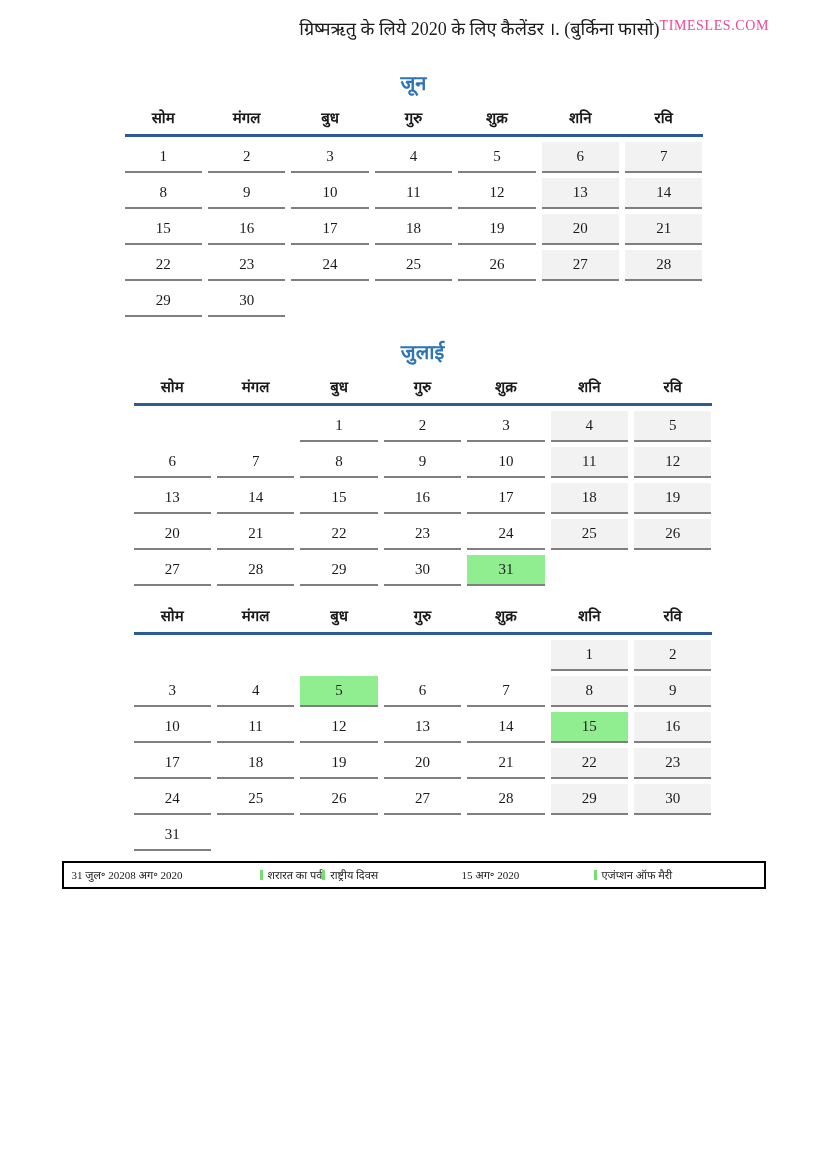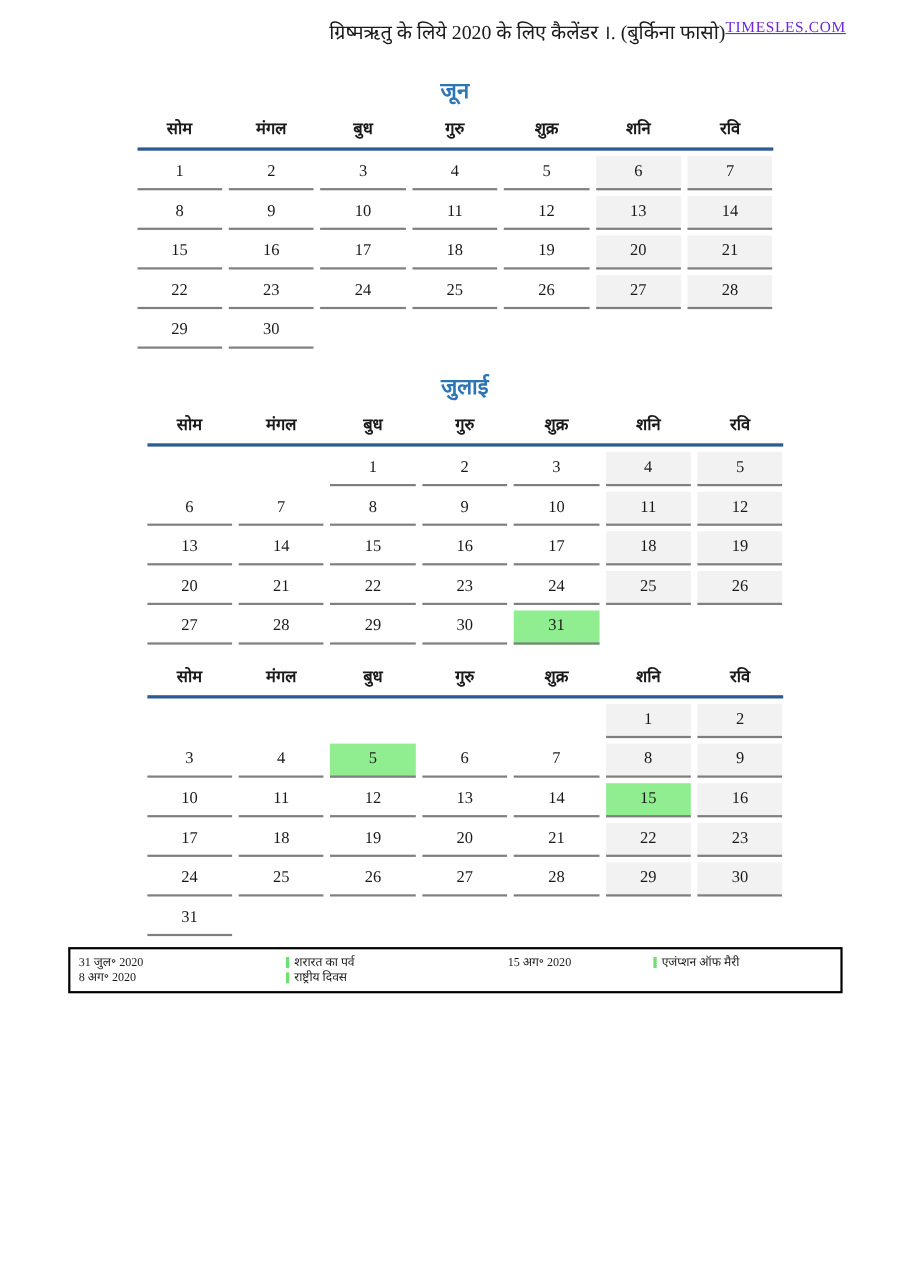--- a/index.html
+++ b/index.html
@@ -2,37 +2,37 @@
 <html><head>
 <meta charset="utf-8">
 <style>
   html,body{margin:0;padding:0;}
   body{
     width:827px;height:1169px;background:#ffffff;position:relative;overflow:hidden;
     font-family:"Liberation Serif","DejaVu Serif",serif;color:#1a1a1a;
   }
   .page-header{display:flex;justify-content:flex-end;align-items:flex-start;padding:16px 58px 0 55px;}
   .doc-title{font-size:18px;line-height:26px;color:#1a1a1a;}
-  .brand{font-size:14px;line-height:20px;color:#6d28d9;letter-spacing:0.6px;cursor:pointer;text-decoration:underline;}
+  .brand{font-size:14px;line-height:20px;color:#ec4899;letter-spacing:0.6px;cursor:pointer;}
 
   .month{margin-top:26px;}
   .month + .month{margin-top:20px;padding-left:18px;}
   .month-title{margin:0 0 10px 0;text-align:center;font-size:20px;line-height:30px;font-weight:600;color:#2E75B6;}
 
   .cal{width:578px;margin:0 auto;}
   .cal-head{display:flex;gap:6px;border-bottom:3px solid #2F5B94;padding-bottom:6px;}
   .dow{flex:1;text-align:center;font-weight:bold;font-size:15px;line-height:20px;}
   .week{display:flex;gap:6px;margin-top:5px;}
   .cell{flex:1;height:29px;line-height:29px;text-align:center;font-size:15px;border-bottom:2px solid #7F7F7F;background:#ffffff;}
   .cell.weekend{background:#F2F2F2;}
   .cell.holiday{background:#90EE90;}
   .cell.empty{border-bottom:none;background:transparent;}
 
   .legend{width:684px;margin:10px auto 0 auto;border:2px solid #000;padding:5px 8px;display:flex;font-size:11px;line-height:14px;}
-  .leg-col{display:flex;flex-direction:column;}
+  .leg-col{display:flex;flex-direction:row;}
   .leg-col.dates1{width:188px;}
   .leg-col.labels1{width:202px;text-align:center;}
   .leg-col.dates2{width:132px;}
   .leg-col.labels2{flex:1;font-family:Liberation Serif, serif;}
   .leg-label{display:flex;align-items:center;}
   .leg-bar{display:inline-block;width:3px;height:10px;background:#70E070;margin-right:5px;flex:0 0 3px;}
 </style>
 </head>
 <body>
 

